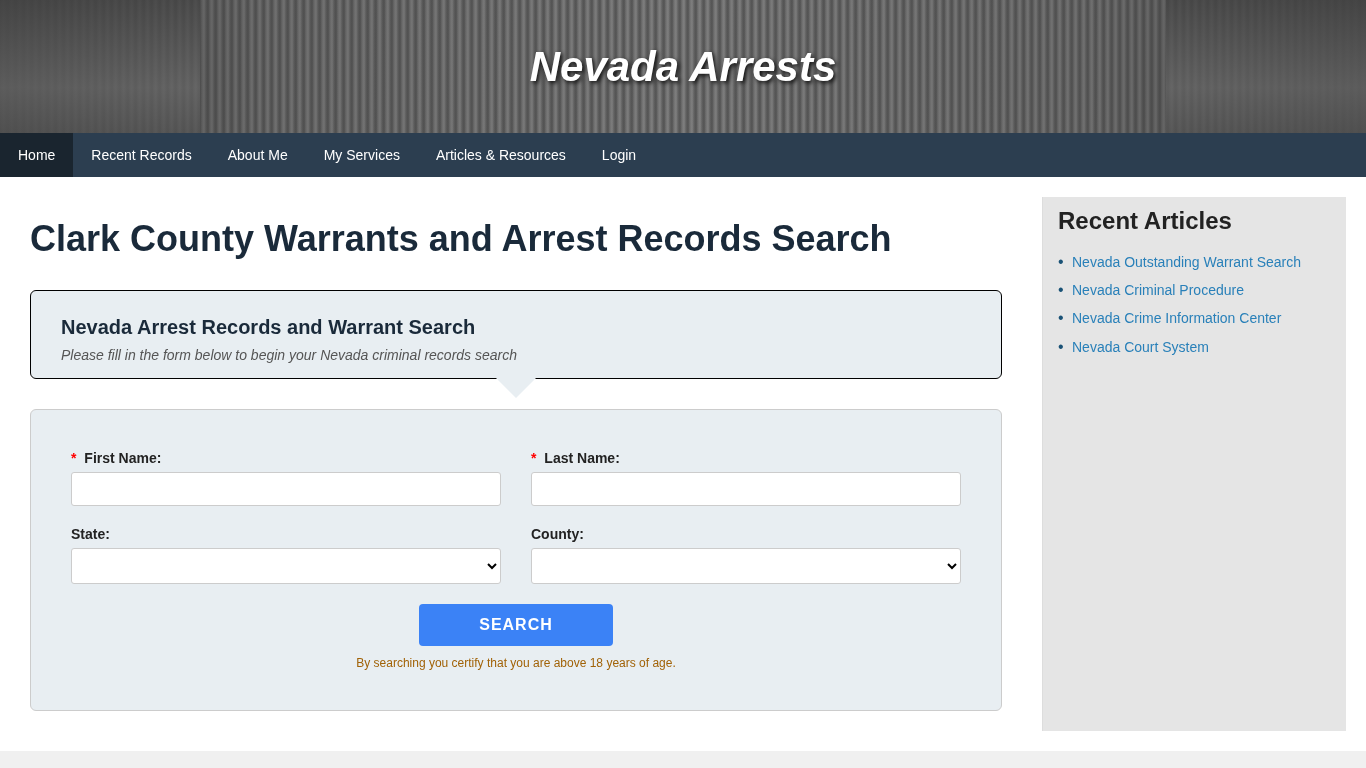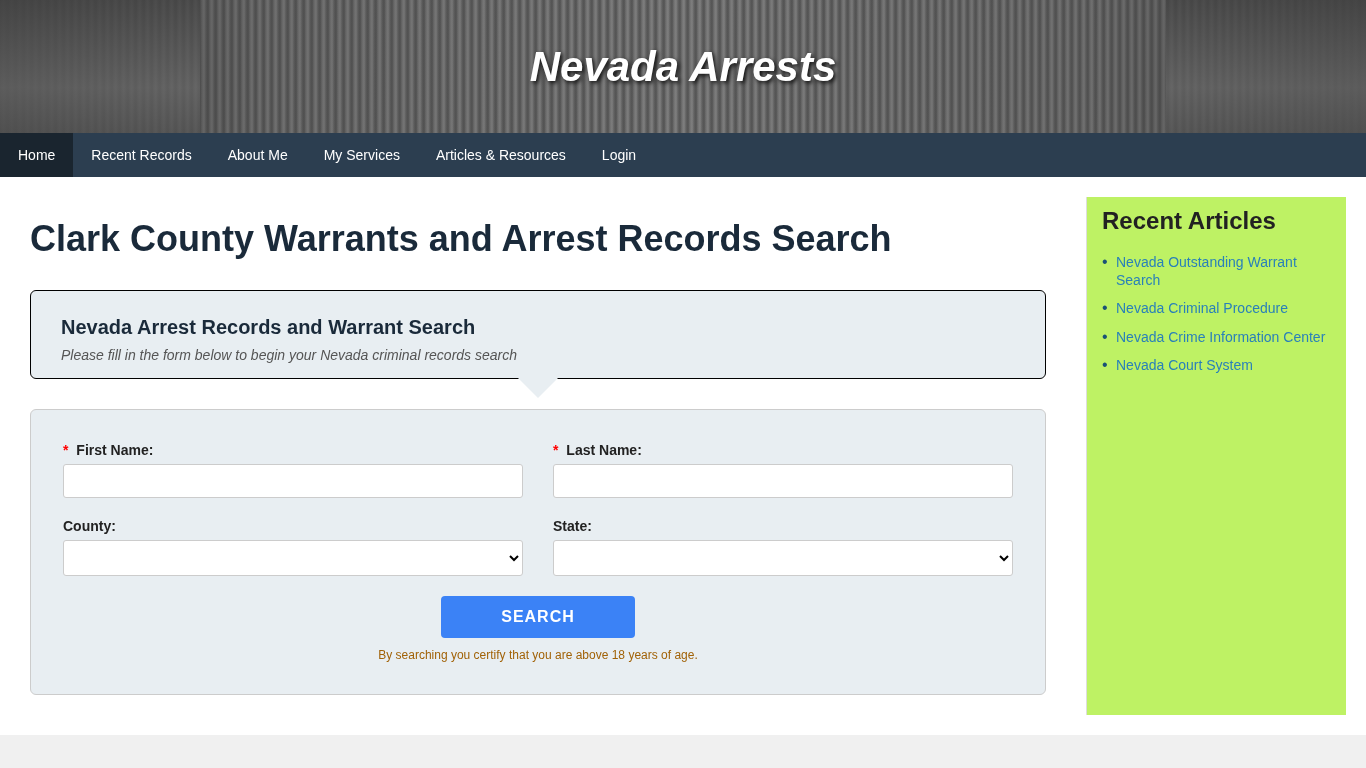--- a/index.html
+++ b/index.html
@@ -133,21 +133,21 @@
       border-left: 20px solid transparent;
       border-right: 20px solid transparent;
       border-top: 20px solid #e8eef2;
     }
 
     
     .search-form-container {
       background: #e8eef2;
       border: 1px solid #ccc;
       border-radius: 6px;
-      padding: 32px;
+      padding: 40px;
       margin-top: 30px;
     }
     .form-row {
       display: flex;
       gap: 30px;
       margin-bottom: 20px;
     }
     .form-group {
       flex: 1;
     }
@@ -193,23 +193,23 @@
     }
     .form-note {
       text-align: center;
       font-size: 12px;
       color: #a16207;
       margin-top: 8px;
     }
 
     
     .sidebar {
-      width: 260px;
+      width: 304px;
       padding: 10px 15px;
-      background: #bef264;
+      background: #e5e5e5;
       border-left: 1px solid #ddd;
     }
     .sidebar-title {
       font-size: 24px;
       font-weight: bold;
       color: #222;
       margin-bottom: 18px;
     }
     .sidebar-links {
       list-style: none;
@@ -277,27 +277,27 @@
           <label class="form-label">
             <span class="required-star">*</span>
             <span>Last Name:</span>
           </label>
           <input type="text" class="form-input" style="">
         </div>
       </div>
 
       <div class="form-row">
         <div class="form-group">
-          <label class="form-label">County:</label>
+          <label class="form-label">State:</label>
           <select class="form-select">
             <option value=""></option>
           </select>
         </div>
         <div class="form-group">
-          <label class="form-label">State:</label>
+          <label class="form-label">County:</label>
           <select class="form-select">
             <option value=""></option>
           </select>
         </div>
       </div>
 
       <button class="search-button">SEARCH</button>
       <p class="form-note">By searching you certify that you are above 18 years of age.</p>
     </div>
   </div>

